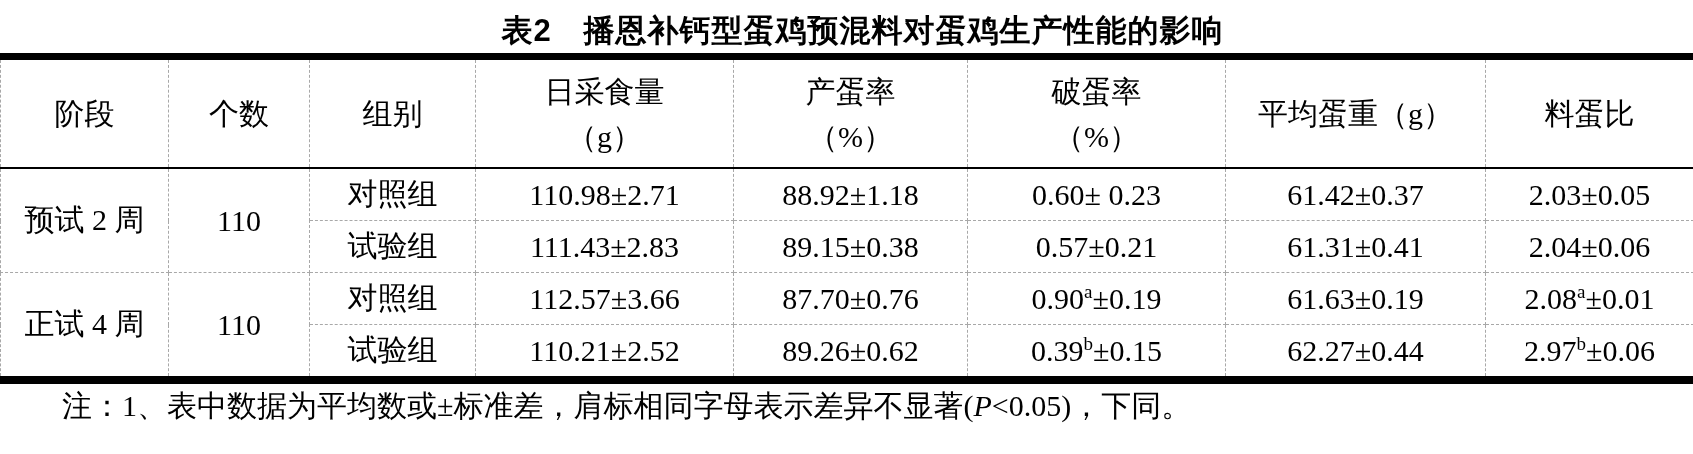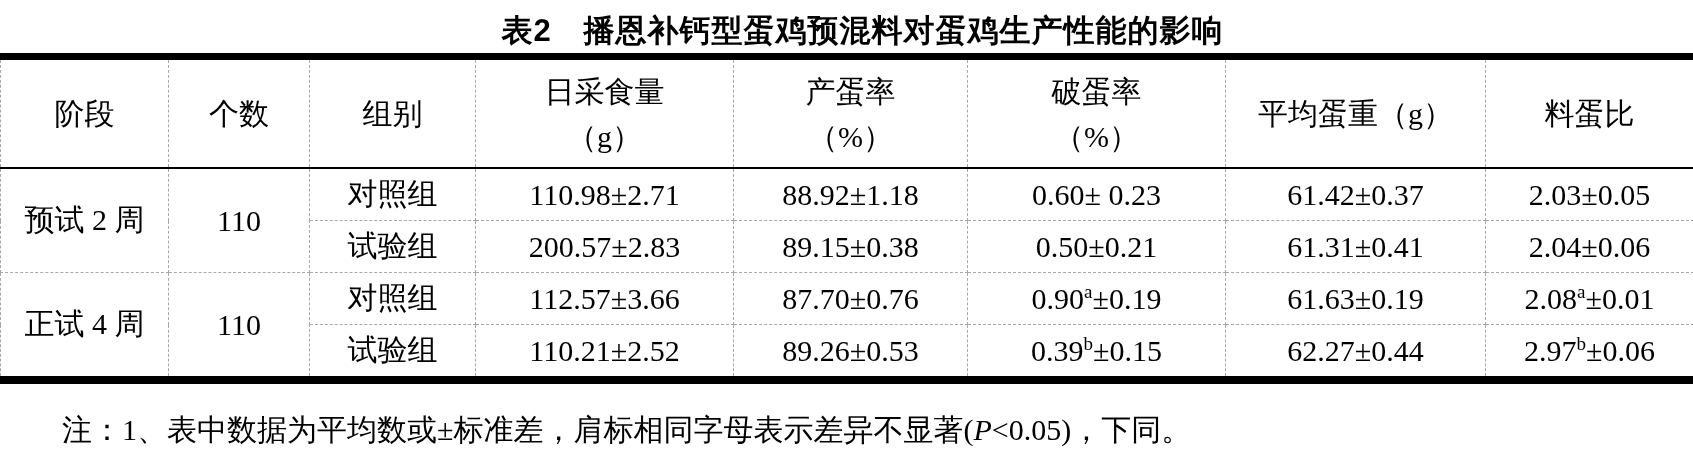--- a/index.html
+++ b/index.html
@@ -47,21 +47,21 @@
   }
   .hline { line-height:45px; }
   .hline:empty { display:none; }
   sup {
     font-size:19px;
     line-height:0;
     vertical-align:super;
   }
   sup:empty { display:none; }
   .note {
-    margin-top:24px;
+    margin-top:0;
     padding-left:62px;
     font-size:30px;
     line-height:44px;
     white-space:nowrap;
   }
   .note .p-italic { font-style:italic; }
 </style>
 </head>
 <body>
 
@@ -115,40 +115,40 @@
       <td rowspan="2">110</td>
       <td>对照组</td>
       <td><span>110.98±2.71</span><span></span></td>
       <td><span>88.92±1.18</span><span></span></td>
       <td><span>0.60± 0.23</span><span></span></td>
       <td><span>61.42±0.37</span><span></span></td>
       <td><span>2.03±0.05</span><span></span></td>
     </tr>
     <tr>
       <td>试验组</td>
-      <td><span>200.57±2.83</span><span></span></td>
+      <td><span>111.43±2.83</span><span></span></td>
       <td><span>89.15±0.38</span><span></span></td>
-      <td><span>0.50±0.21</span><span></span></td>
+      <td><span>0.57±0.21</span><span></span></td>
       <td><span>61.31±0.41</span><span></span></td>
       <td><span>2.04±0.06</span><span></span></td>
     </tr>
     <tr>
       <td rowspan="2">正试 4 周</td>
       <td rowspan="2">110</td>
       <td>对照组</td>
       <td><span>112.57±3.66</span><span></span></td>
       <td><span>87.70±0.76</span><span></span></td>
       <td><span>0.90</span><sup>a</sup><span>±0.19</span></td>
       <td><span>61.63±0.19</span><span></span></td>
       <td><span>2.08</span><sup>a</sup><span>±0.01</span></td>
     </tr>
     <tr>
       <td>试验组</td>
       <td><span>110.21±2.52</span><span></span></td>
-      <td><span>89.26±0.53</span><span></span></td>
+      <td><span>89.26±0.62</span><span></span></td>
       <td><span>0.39</span><sup>b</sup><span>±0.15</span></td>
       <td><span>62.27±0.44</span><span></span></td>
       <td><span>2.97</span><sup>b</sup><span>±0.06</span></td>
     </tr>
   </tbody>
 </table>
 
 <div class="note"><span>注：1、表中数据为平均数或±标准差，肩标相同字母表示差异不显著(</span><span class="p-italic">P</span><span>&lt;0.05)，下同。</span></div>
 
 </body></html>

